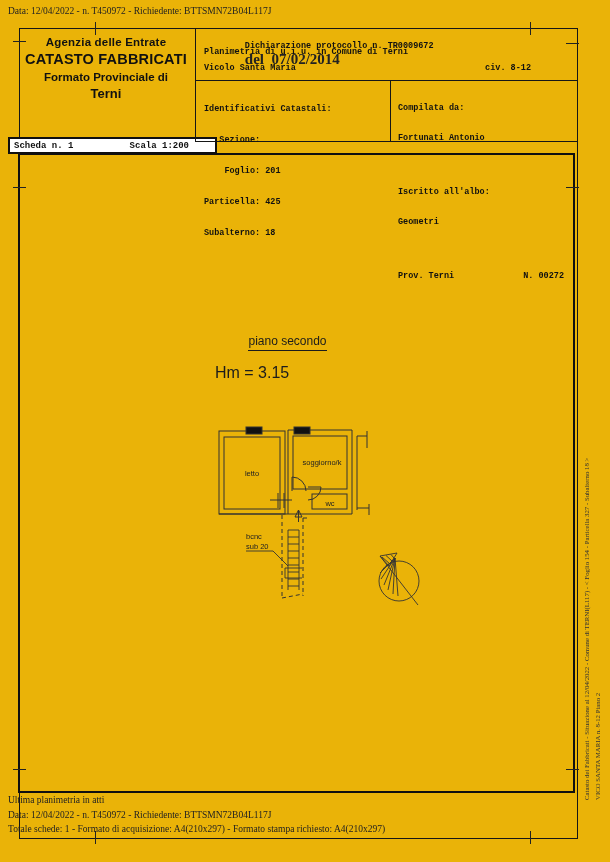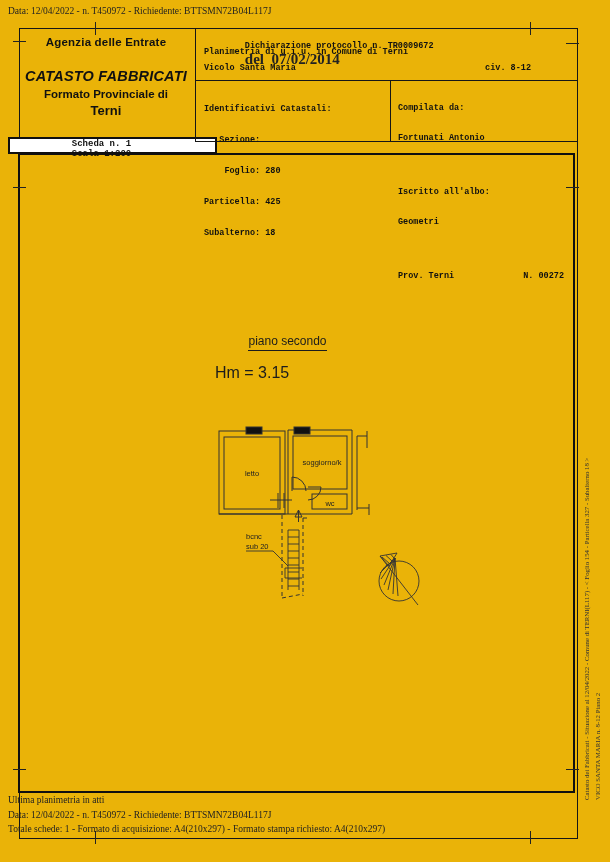--- a/index.html
+++ b/index.html
@@ -7,40 +7,40 @@
         font-family:"Liberation Sans",sans-serif;color:#1a1a1a;}
   .abs{position:absolute;}
   .serif{font-family:"Liberation Serif",serif;font-size:9.5px;color:#222;}
   .mono{font-family:"Liberation Mono","DejaVu Sans Mono",monospace;font-weight:bold;
         font-size:8.5px;color:#111;white-space:pre;}
   
   .outer-border{left:19px;top:28px;width:557px;height:809px;border:1.5px solid #161616;}
   .main-frame{left:18px;top:153px;width:553px;height:636px;border:2px solid #101010;}
   .scheda-box{left:8px;top:137px;width:175px;height:13px;border:2px solid #101010;
               display:flex;align-items:center;justify-content:space-between;
-              padding:0 26px 0 4px;background:#fff;flex-direction:column;}
+              padding:0 26px 0 4px;background:#fff;}
   .decl-box{left:195px;top:28px;width:381px;height:113px;border-left:1.5px solid #161616;
             border-bottom:1.5px solid #161616;}
   .decl-top{position:absolute;left:0;top:0;width:100%;height:52px;}
   .decl-divider{position:absolute;left:0;top:52px;width:100%;border-top:1.5px solid #161616;}
   .cell-divider{position:absolute;left:194px;top:52px;height:61px;border-left:1.5px solid #161616;}
   .decl-line1{position:absolute;left:8px;top:3px;}
   .decl-line2{position:absolute;left:8px;top:19px;}
   .decl-street{position:absolute;left:8px;top:35px;}
   .decl-civ{position:absolute;right:46px;top:35px;}
   .ident-cell{position:absolute;left:8px;top:56px;width:180px;}
   .ident-cell div{line-height:11px;}
   .comp-cell{position:absolute;left:202px;top:56px;width:172px;}
   .comp-cell div{line-height:9.5px;}
   .gap5{height:5px;}
   .prov-row{display:flex;justify-content:space-between;padding-right:6px;}
   
   .agency{left:20px;top:36px;width:172px;text-align:center;font-weight:bold;color:#111;}
   .ag1{font-size:11.5px;letter-spacing:.2px;}
-  .ag2{font-size:14.5px;margin-top:20px;letter-spacing:.2px;font-style:italic;}
+  .ag2{font-size:14.5px;margin-top:3px;letter-spacing:.2px;}
   .ag3{font-size:11.5px;margin-top:4px;}
   .ag4{font-size:13px;margin-top:3px;font-weight:600;}
   
   .floor-title{left:215px;top:334px;width:145px;text-align:center;font-size:12px;color:#1c1c1c;}
   .floor-title span{display:inline-block;border-bottom:1.6px solid #1c1c1c;padding-bottom:2px;}
   .height-label{left:215px;top:364px;width:145px;text-align:left;font-size:16px;color:#1c1c1c;}
   
   .tickV{width:1px;height:13px;background:#222;}
   .tickH{width:13px;height:1px;background:#222;}
   
@@ -97,21 +97,21 @@
       <div class="decl-line2 mono">Planimetria di u.i.u. in Comune di Terni</div>
       <div class="decl-street mono">Vicolo Santa Maria</div>
       <div class="decl-civ mono">civ. 8-12</div>
     </div>
     <div class="decl-divider"></div>
     <div class="cell-divider"></div>
 
     <div class="ident-cell mono">
       <div>Identificativi Catastali:</div>
       <div>   Sezione:</div>
-      <div>    Foglio: 280</div>
+      <div>    Foglio: 201</div>
       <div>Particella: 425</div>
       <div>Subalterno: 18</div>
     </div>
 
     <div class="comp-cell mono">
       <div>Compilata da:</div>
       <div>Fortunati Antonio</div>
       <div class="gap5"></div>
       <div>Iscritto all'albo:</div>
       <div>Geometri</div>

